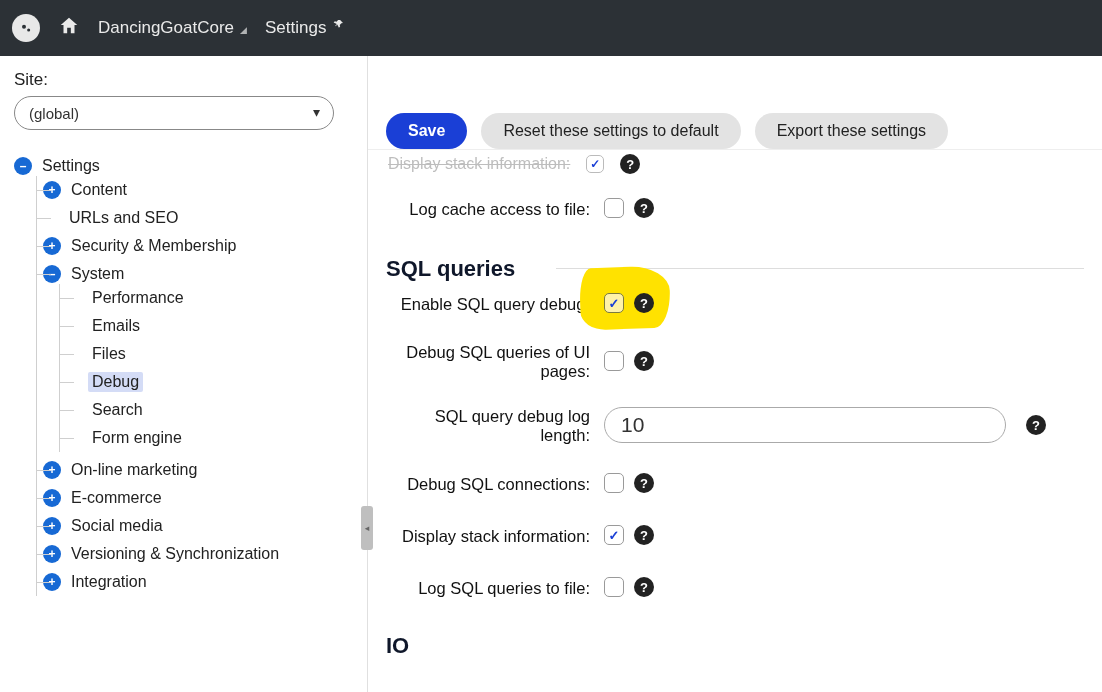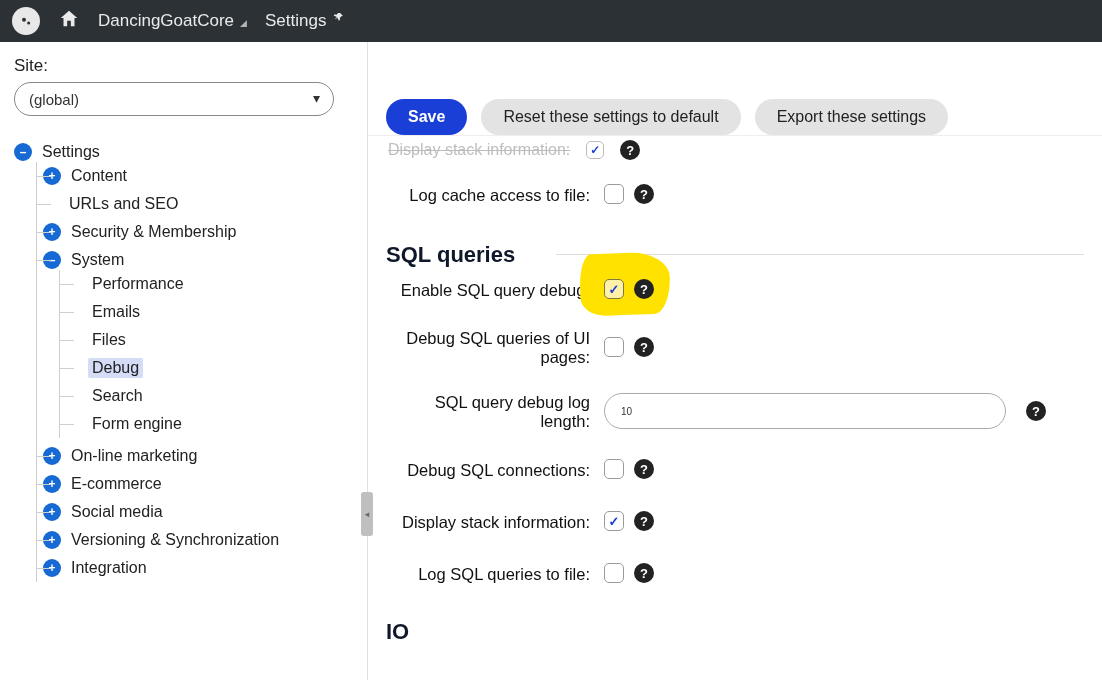--- a/index.html
+++ b/index.html
@@ -1,18 +1,18 @@
 <!DOCTYPE html>
 <html><head>
 <meta charset="utf-8">
 <style>
   * { box-sizing: border-box; margin: 0; padding: 0; }
   html, body { width: 1102px; height: 692px; font-family: "Segoe UI", Arial, sans-serif; overflow: hidden; background: #fff; }
   
-  .topbar { height: 42px; background: #2c3136; display: flex; align-items: center; padding: 0 12px; color: #fff; gap: 18px; }
+  .topbar { height: 56px; background: #2c3136; display: flex; align-items: center; padding: 0 12px; color: #fff; gap: 18px; }
   .topbar .logo { width: 28px; height: 28px; border-radius: 50%; background: #e8e8e8; display: flex; align-items: center; justify-content: center; }
   .topbar .logo svg { width: 16px; height: 16px; }
   .topbar .home-ic svg { width: 22px; height: 22px; fill: #eaeaea; }
   .topbar .crumb { font-size: 17px; color: #eaeaea; display: flex; align-items: center; gap: 6px; }
   .topbar .crumb .tri { font-size: 9px; opacity: .7; position: relative; top: 2px; }
   .topbar .pin-ic svg { width: 15px; height: 15px; fill: #eaeaea; }
   
   .main { display: flex; height: calc(692px - 54px); }
   
   .sidebar { width: 368px; border-right: 1px solid #e0e0e0; padding: 14px 14px 0 14px; background: #fff; position: relative; }
@@ -53,21 +53,21 @@
   .form-row { display: flex; align-items: center; margin-bottom: 24px; }
   .form-row .flabel { width: 218px; text-align: right; font-size: 16.5px; color: #111; padding-right: 14px; padding-top: 2px; }
   .form-row .fctrl { display: flex; align-items: center; gap: 10px; min-height: 28px; position: relative; flex: 1; }
   .chk { width: 20px; height: 20px; border: 1.5px solid #9a9a9a; border-radius: 5px; background: #fff; display:inline-flex; align-items:center; justify-content:center; }
   .chk.checked::after { content: "✓"; color: #1a3fd6; font-size: 13px; font-weight: 900; }
   .help { width: 20px; height: 20px; border-radius: 50%; background: #222; color: #fff; display:inline-flex; align-items:center; justify-content:center; font-size: 13px; font-weight: 900; }
   .hl { position: absolute; left: -24px; top: -22px; width: 90px; height: 62px; background: #ffe200; z-index: 0; border-radius: 14px 46px 20px 30px / 40px 30px 44px 22px; transform: rotate(-2deg); }
   .hl + .chk, .hl ~ .help { position: relative; z-index: 1; }
   .chk.on-hl { background: #fff2a8; border-color: #7a7a40;}
 
-  .txt { width: 402px; height: 36px; border: 1px solid #aaa; border-radius: 18px; padding: 0 16px; font-size: 10px; color: #333; }
+  .txt { width: 402px; height: 36px; border: 1px solid #aaa; border-radius: 18px; padding: 0 16px; font-size: 21px; color: #333; }
   .inline-help-right { margin-left: 10px; }
 </style>
 </head>
 <body>
 
 <div class="topbar">
   <span class="logo">
     <svg viewBox="0 0 24 24">
         <circle cx="9" cy="10" r="3" fill="#2c3136"></circle>
         <circle cx="16" cy="15" r="2.3" fill="#2c3136"></circle>

